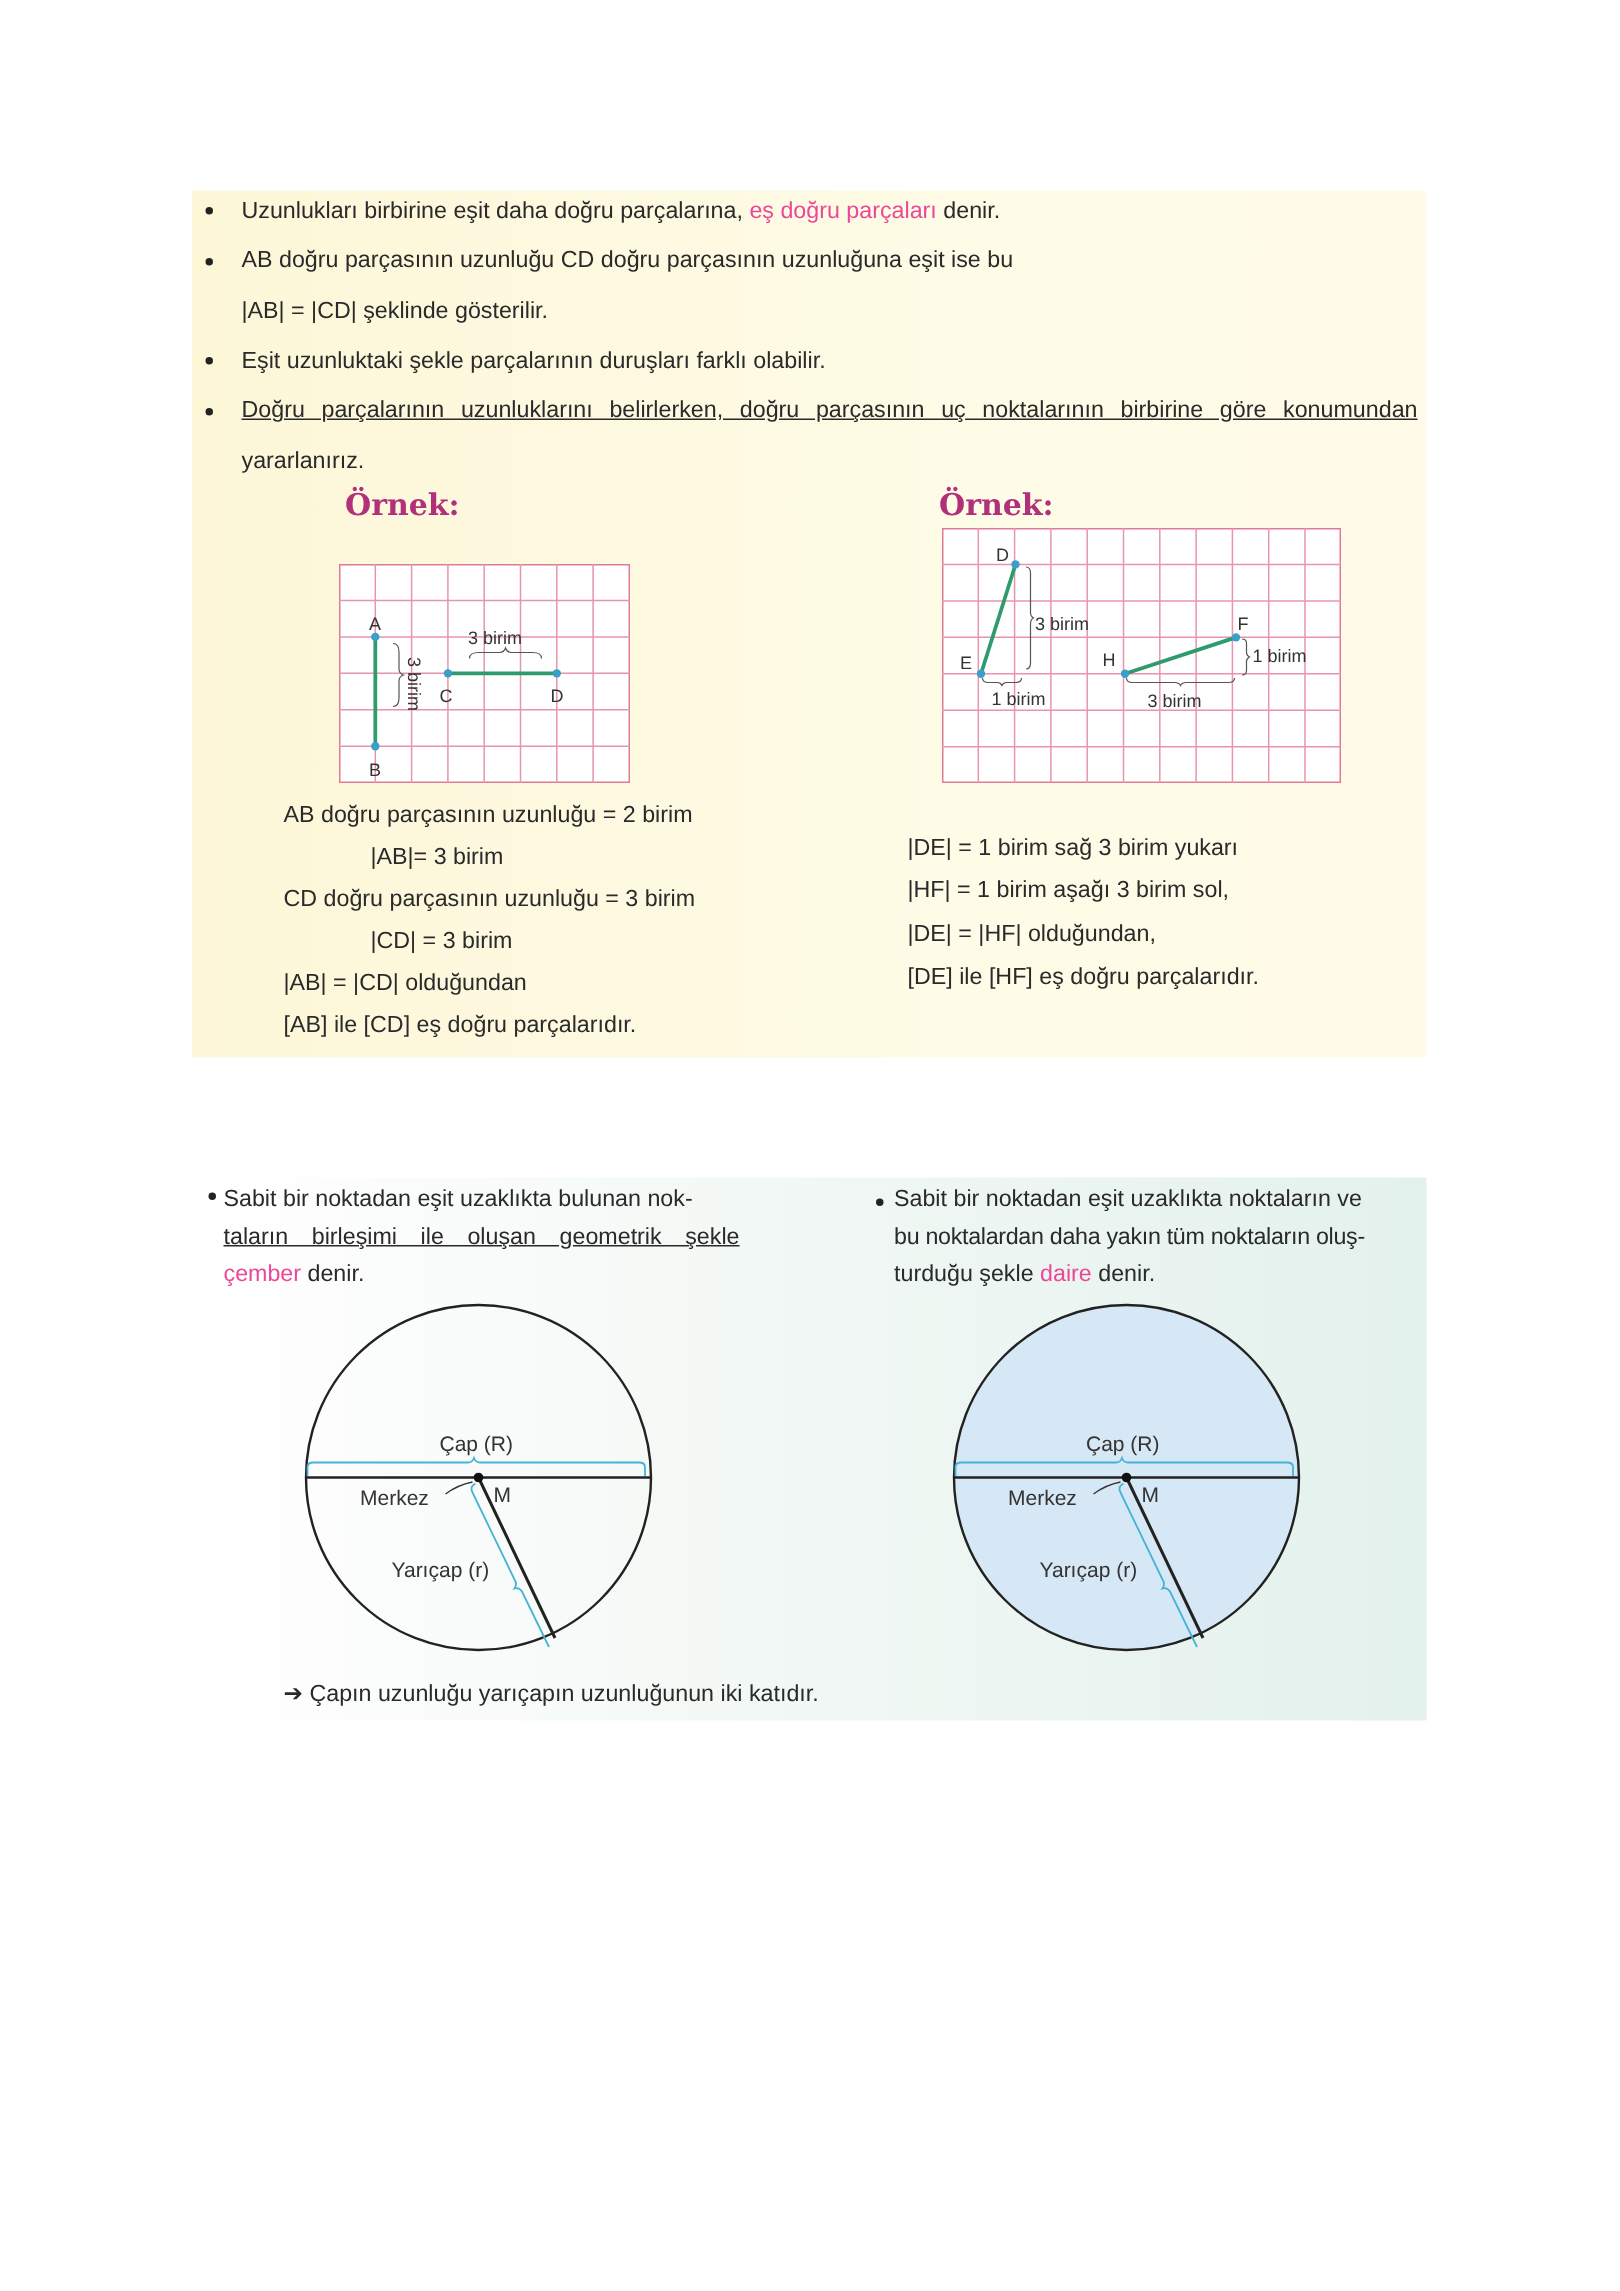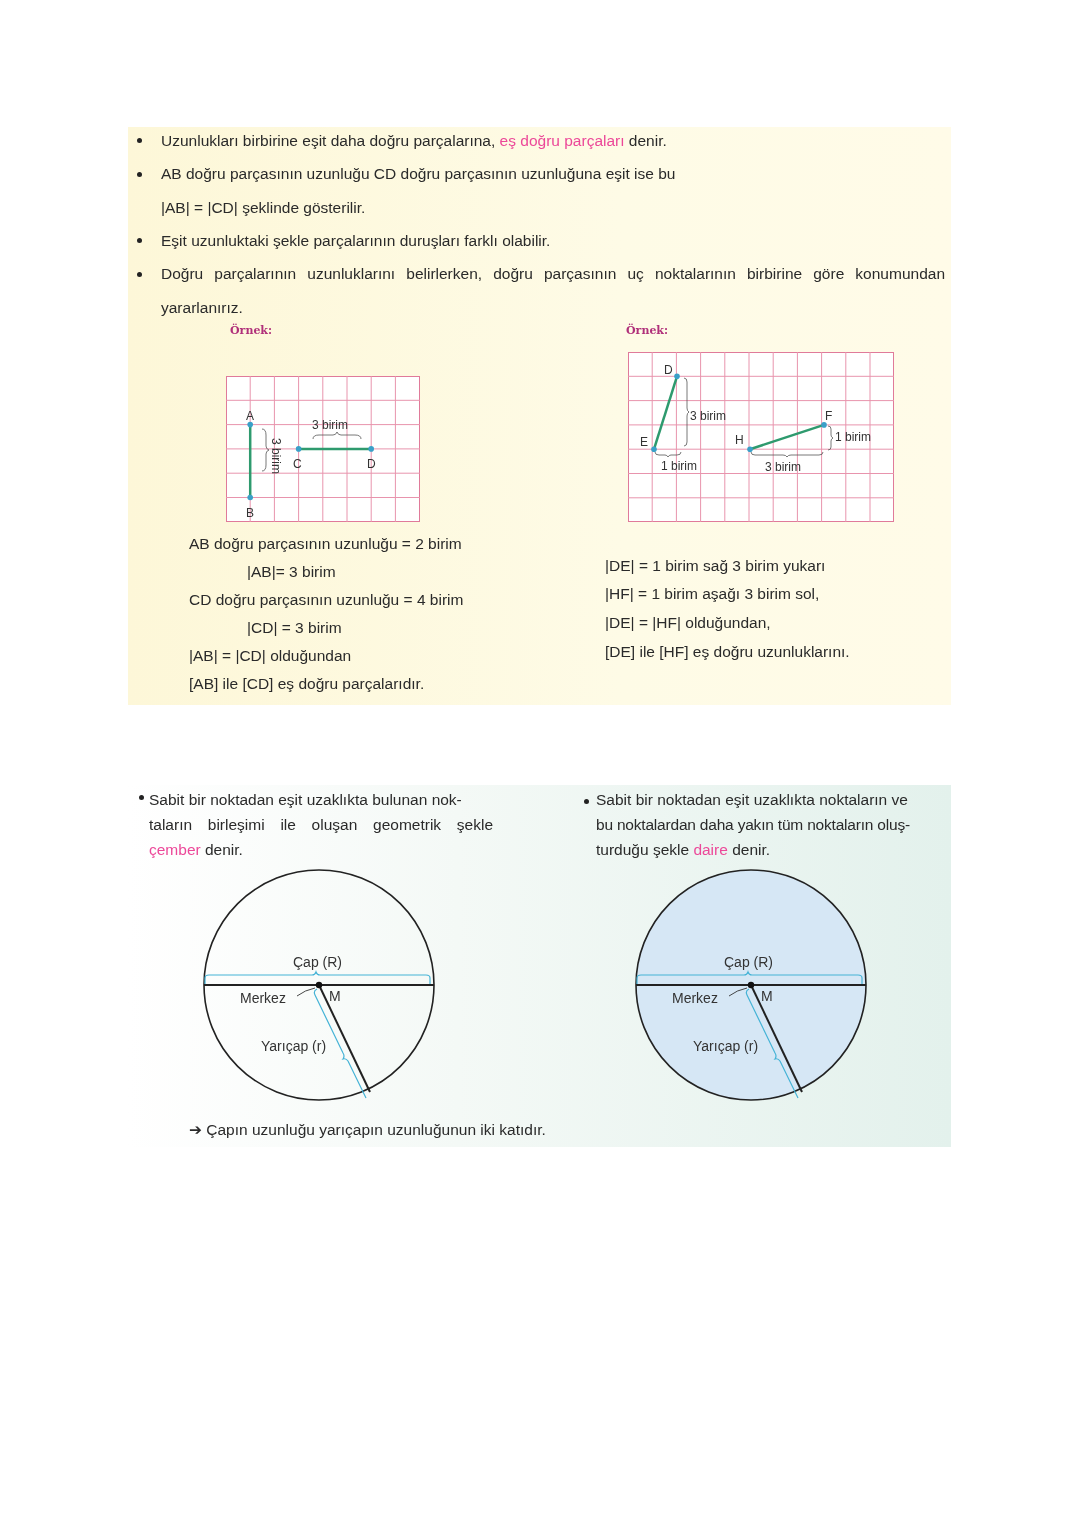--- a/index.html
+++ b/index.html
@@ -5,22 +5,22 @@
   html, body { margin:0; padding:0; background:#ffffff; }
   body { width:1080px; height:1527px; position:relative; overflow:hidden;
          font-family:"Liberation Sans", sans-serif; color:#2a2a2a; }
   .box1 { position:absolute; left:128px; top:127px; width:823px; height:578px;
           background:linear-gradient(90deg,#fdf7d8 0%,#fefbe6 60%,#fffbe8 100%); }
   .box2 { position:absolute; left:128px; top:785px; width:823px; height:362px;
           background:linear-gradient(90deg,#ffffff 0%,#f4f9f6 40%,#e3f1ec 100%); }
   .t { position:absolute; font-size:15.5px; line-height:20px; white-space:nowrap; }
   .bullet { position:absolute; width:5px; height:5px; border-radius:50%; background:#222; }
   .pink { color:#ec4899; }
-  .ornek { position:absolute; font-size:11px; font-weight:bold; color:#b0307a; font-family:"DejaVu Serif", serif; }
-  .justify { position:absolute; font-size:15.5px; line-height:20px; text-align:justify; text-align-last:justify; white-space:nowrap; }
+  .ornek { position:absolute; font-size:20px; font-weight:bold; color:#b0307a; font-family:"DejaVu Serif", serif; }
+  .justify { position:absolute; font-size:15.5px; line-height:20px; text-align:justify; text-align-last:justify; white-space:nowrap;text-decoration:underline; }
   svg text { font-family:"Liberation Sans", sans-serif; }
 </style>
 </head>
 <body>
 
 <div class="box1"></div>
 
 <span class="bullet" style="left:137px;top:138px"></span>
 <div class="t" style="left:161px;top:131px"><span>Uzunlukları birbirine eşit daha doğru parçalarına, </span><span class="pink">eş doğru parçaları</span><span> denir.</span></div>
 
@@ -63,21 +63,21 @@
   <text x="20" y="44" font-size="12" fill="#333">A</text>
   <text x="20" y="141" font-size="12" fill="#333">B</text>
   <text x="67" y="92" font-size="12" fill="#333">C</text>
   <text x="141" y="92" font-size="12" fill="#333">D</text>
   <text x="86" y="53" font-size="12" fill="#333">3 birim</text>
   <text x="0" y="0" font-size="12" fill="#333" transform="translate(46 62) rotate(90)">3 birim</text>
 </svg>
 
 <div class="t" style="left:189px;top:534px">AB doğru parçasının uzunluğu = 2 birim</div>
 <div class="t" style="left:247px;top:562px">|AB|= 3 birim</div>
-<div class="t" style="left:189px;top:590px">CD doğru parçasının uzunluğu = 4 birim</div>
+<div class="t" style="left:189px;top:590px">CD doğru parçasının uzunluğu = 3 birim</div>
 <div class="t" style="left:247px;top:618px">|CD| = 3 birim</div>
 <div class="t" style="left:189px;top:646px">|AB| = |CD| olduğundan</div>
 <div class="t" style="left:189px;top:674px">[AB] ile [CD] eş doğru parçalarıdır.</div>
 
 <div class="ornek" style="left:626px;top:324px">Örnek:</div>
 <svg style="position:absolute;left:628px;top:352px" width="268" height="172" viewBox="0 0 268 172">
   <rect x="0.5" y="0.5" width="265" height="169" fill="#ffffff" stroke="#e07a9a" stroke-width="1"></rect>
   <g stroke="#e894ad" stroke-width="1">
     <line x1="24.2" y1="0" x2="24.2" y2="170"></line>
       <line x1="48.4" y1="0" x2="48.4" y2="170"></line>
@@ -112,21 +112,21 @@
   <text x="197" y="68" font-size="12" fill="#333">F</text>
   <text x="62" y="68" font-size="12" fill="#333">3 birim</text>
   <text x="33" y="118" font-size="12" fill="#333">1 birim</text>
   <text x="207" y="89" font-size="12" fill="#333">1 birim</text>
   <text x="137" y="119" font-size="12" fill="#333">3 birim</text>
 </svg>
 
 <div class="t" style="left:605px;top:556px">|DE| = 1 birim sağ 3 birim yukarı</div>
 <div class="t" style="left:605px;top:584px">|HF| = 1 birim aşağı 3 birim sol,</div>
 <div class="t" style="left:605px;top:613px">|DE| = |HF| olduğundan,</div>
-<div class="t" style="left:605px;top:642px">[DE] ile [HF] eş doğru uzunluklarını.</div>
+<div class="t" style="left:605px;top:642px">[DE] ile [HF] eş doğru parçalarıdır.</div>
 
 <div class="box2"></div>
 
 <span class="bullet" style="left:139px;top:795px"></span>
 <div class="t" style="left:149px;top:790px">Sabit bir noktadan eşit uzaklıkta bulunan nok-</div>
 <div class="justify" style="left:149px;top:815px;width:344px">taların birleşimi ile oluşan geometrik şekle</div>
 <div class="t" style="left:149px;top:840px"><span class="pink">çember</span><span> denir.</span></div>
 
 <span class="bullet" style="left:584px;top:799px"></span>
 <div class="t" style="left:596px;top:790px">Sabit bir noktadan eşit uzaklıkta noktaların ve</div>

